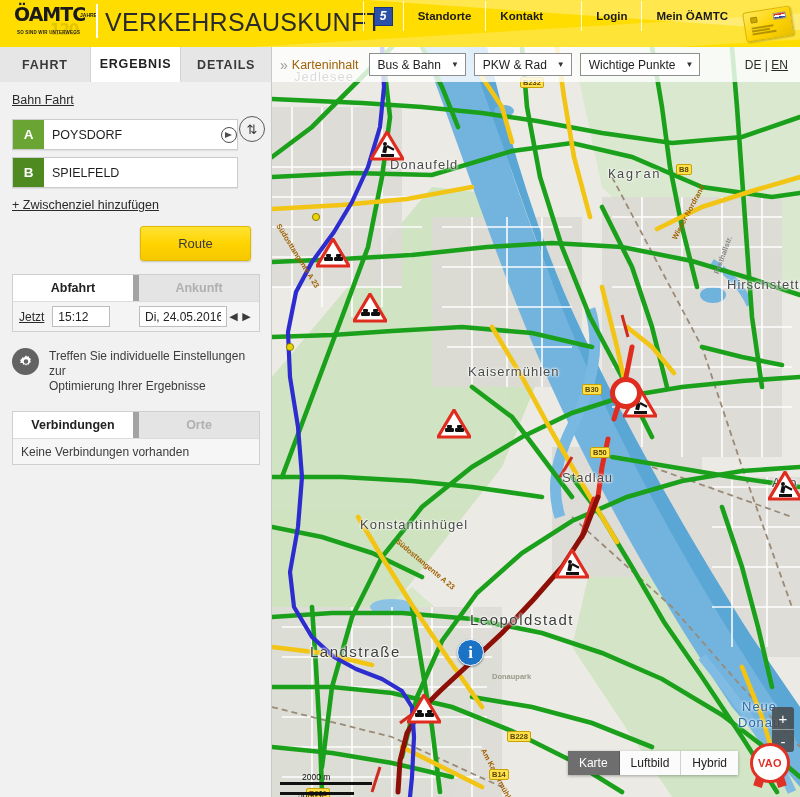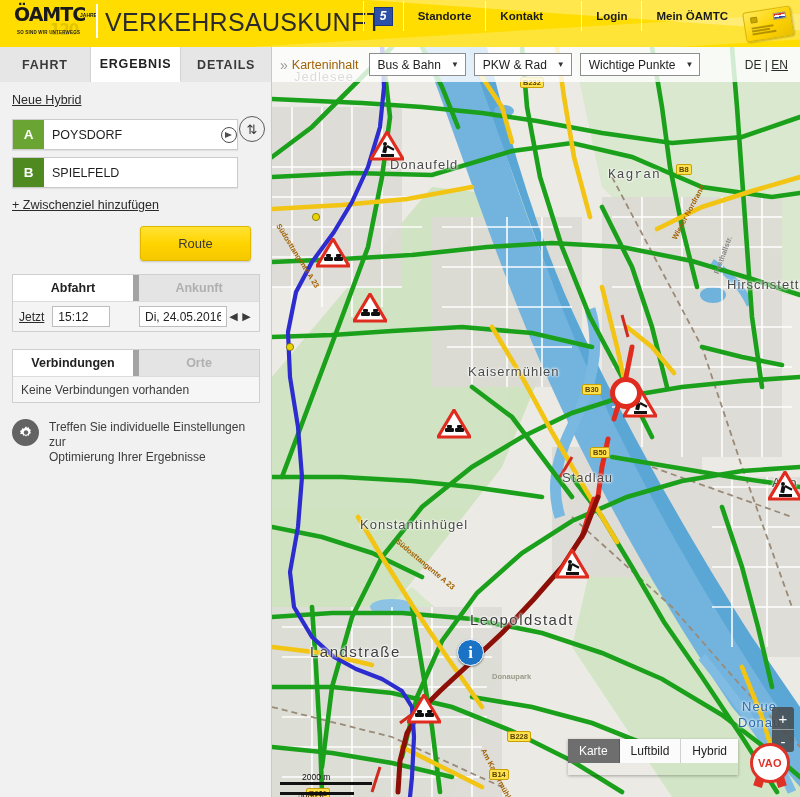--- a/index.html
+++ b/index.html
@@ -354,21 +354,21 @@
   }
   #zoom-ctrl div {
     height: 22px; display: flex; align-items: center; justify-content: center;
     color: #fff; font-size: 15px; cursor: pointer;
   }
   #zoom-ctrl .sep { height: 1px; background: rgba(255,255,255,0.4); }
 
   
   #layer-switch {
     position: absolute; right: 62px; bottom: 22px;
-    display: flex; height: 36px;
+    display: flex; height: 24px;
     z-index: 40;
     box-shadow: 0 1px 3px rgba(0,0,0,0.3);
   }
   .layer-btn {
     padding: 0 11px; height: 24px;
     display: flex; align-items: center;
     font-size: 12px; cursor: pointer;
     border-right: 1px solid #d0d0d0;
     background: #fbfbfb; color: #222;
   }
@@ -505,21 +505,21 @@
 <div id="left-panel">
 
   <div id="tabs">
     <div class="tab">FAHRT</div>
     <div class="tab active">ERGEBNIS</div>
     <div class="tab">DETAILS</div>
   </div>
 
   <div id="panel-body">
 
-    <div id="neue-fahrt" class="link-underline">Neue Hybrid</div>
+    <div id="neue-fahrt" class="link-underline">Bahn Fahrt</div>
 
     <div class="wp-row">
       <div class="wp-badge">A</div>
       <input class="wp-input" type="text" value="POYSDORF" style="">
       <div class="wp-geo">
         <div class="geo-circle"></div>
       </div>
     </div>
 
     <div class="wp-row">
@@ -542,39 +542,39 @@
         <div id="jetzt-link" class="link-underline">Jetzt</div>
         <input id="time-input" type="text" value="15:12" style="">
         <div id="date-group">
           <input id="date-input" type="text" value="Di, 24.05.2016" style="">
           <div class="date-arrow">◀</div>
           <div class="date-arrow">▶</div>
         </div>
       </div>
     </div>
 
-    <div id="results-box">
-      <div id="results-tabs">
-        <div class="ttab active">Verbindungen</div>
-        <div class="ttab inactive">Orte</div>
-      </div>
-      <div id="results-empty">Keine Verbindungen vorhanden</div>
-    </div>
-
     <div id="settings-row">
       <div id="gear">
         <svg width="16" height="16" viewBox="0 0 16 16" aria-hidden="true">
           <path fill="#ffffff" d="M8 1.2l1 1.5 1.8-.4.5 1.8 1.7.8-.9 1.6.9 1.6-1.7.8-.5 1.8-1.8-.4-1 1.5-1-1.5-1.8.4-.5-1.8L2 9.1 2.9 7.5 2 5.9l1.7-.8.5-1.8 1.8.4z"></path>
           <circle cx="8" cy="7.5" r="2.2" fill="#636363"></circle>
         </svg>
       </div>
       <div id="settings-text">
         <div>Treffen Sie individuelle Einstellungen zur</div>
         <div>Optimierung Ihrer Ergebnisse</div>
       </div>
+    </div>
+
+    <div id="results-box">
+      <div id="results-tabs">
+        <div class="ttab active">Verbindungen</div>
+        <div class="ttab inactive">Orte</div>
+      </div>
+      <div id="results-empty">Keine Verbindungen vorhanden</div>
     </div>
 
   </div>
 </div>
 
 <div id="map">
 
   <svg id="map-canvas" viewBox="0 0 528 750">
     <defs>
       <linearGradient id="gw" x1="0" y1="0" x2="1" y2="1">

